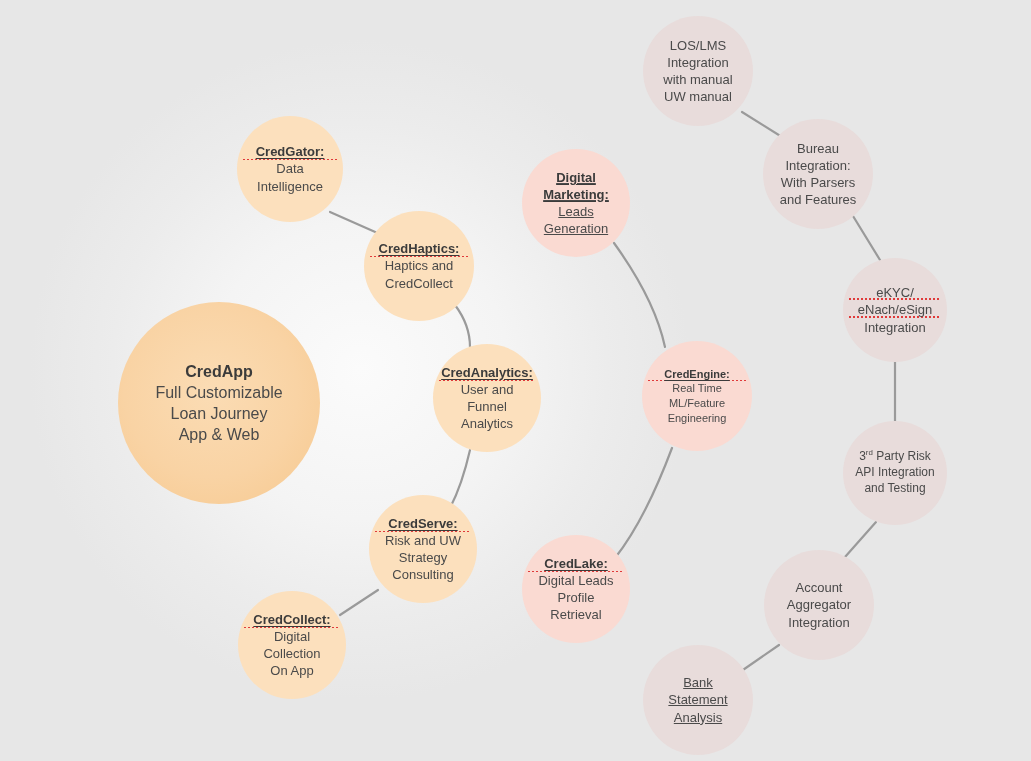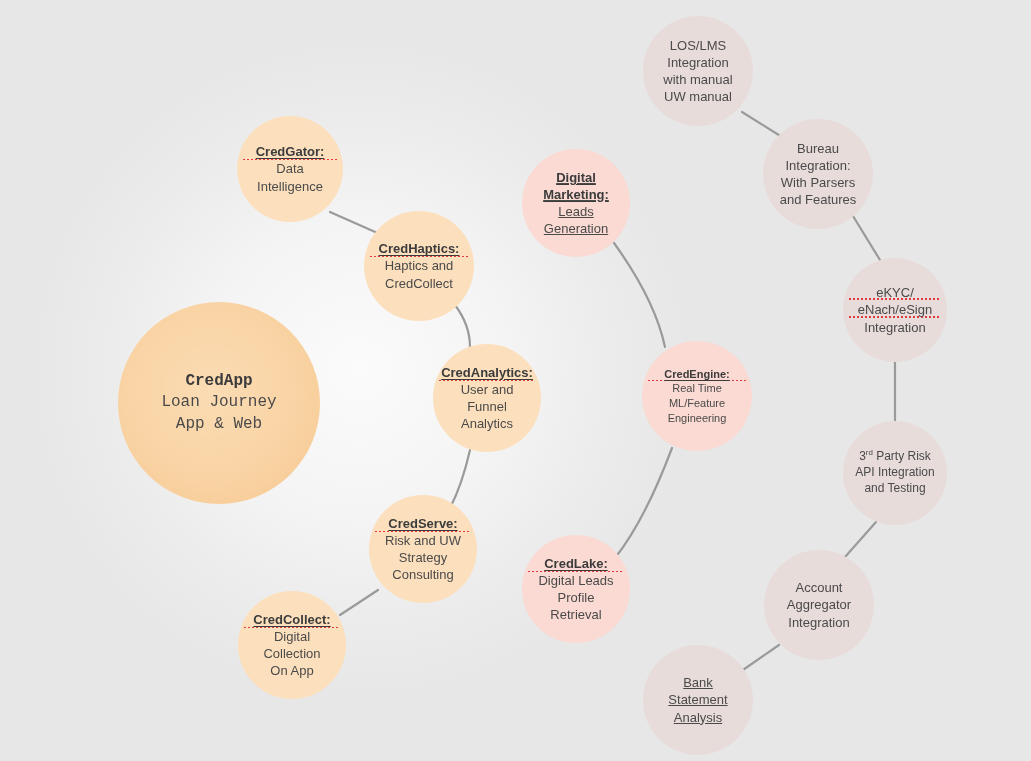--- a/index.html
+++ b/index.html
@@ -65,21 +65,21 @@
   }
   .fam-pink {
     background: #fadad2;
   }
   .fam-mauve {
     background: #e8dcdb;
   }
   .fam-hero {
     background: radial-gradient(circle at 46% 44%, #fbdcb4 0%, #f9d3a4 55%, #f6c88e 100%);
   }
-  .fam-hero .label { color: #4a4a4a; font-family: Liberation Mono, monospace; }
+  .fam-hero .label { color: #4a4a4a; }
   .fam-hero .title-plain {
     font-weight: bold;
     color: #3b3b3b;
   }
 </style>
 </head>
 <body>
 
 <div id="canvas">
 
@@ -94,20 +94,21 @@
       <path d="M 853 216 L 880 260" fill="none" stroke="#9a9a9a" stroke-width="2.2" stroke-linecap="round"></path>
       <path d="M 895 362 L 895 421" fill="none" stroke="#9a9a9a" stroke-width="2.2" stroke-linecap="round"></path>
       <path d="M 876 522 L 845 557" fill="none" stroke="#9a9a9a" stroke-width="2.2" stroke-linecap="round"></path>
       <path d="M 779 645 L 740 672" fill="none" stroke="#9a9a9a" stroke-width="2.2" stroke-linecap="round"></path>
     </svg>
 
   <div id="node-layer">
       <div class="node fam-hero" style="left: 118px; top: 302px; width: 202px; height: 202px; font-size: 16px;">
         <div class="label">
           <div class="title-plain">CredApp</div>
+          <div>Full Customizable</div>
           <div>Loan Journey</div>
           <div>App &amp; Web</div>
         </div>
       </div>
       <div class="node fam-peach" style="left: 237px; top: 116px; width: 106px; height: 106px; font-size: 13px;">
         <div class="label">
           <div class="title squiggle">CredGator:</div>
           <div>Data</div>
           <div>Intelligence</div>
         </div>

